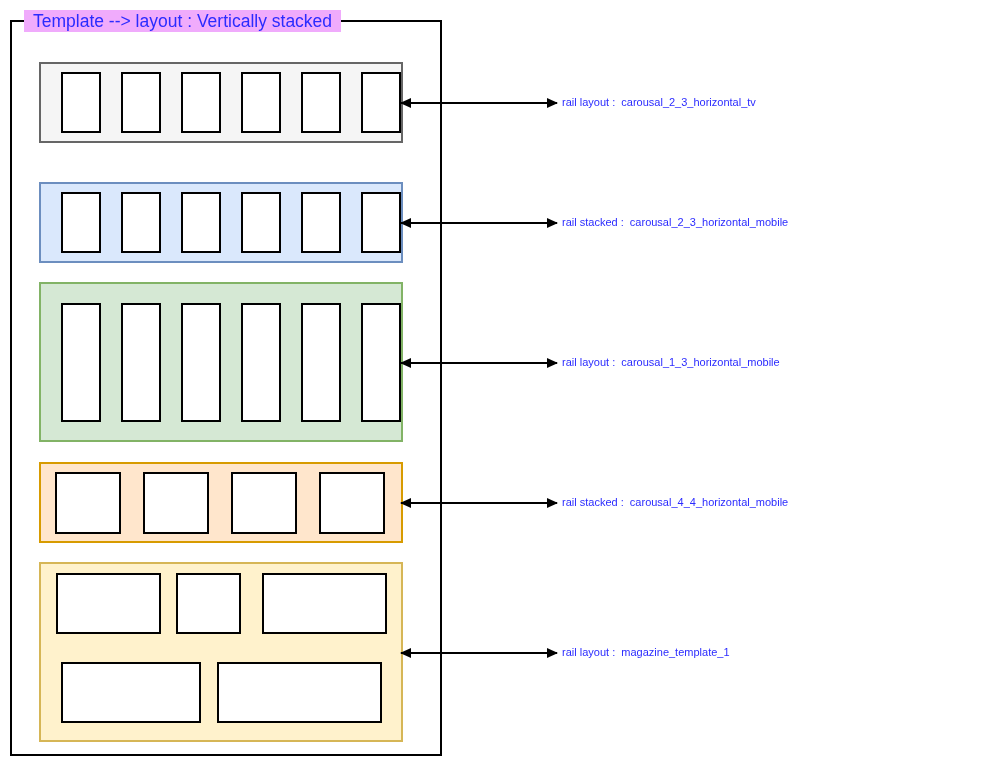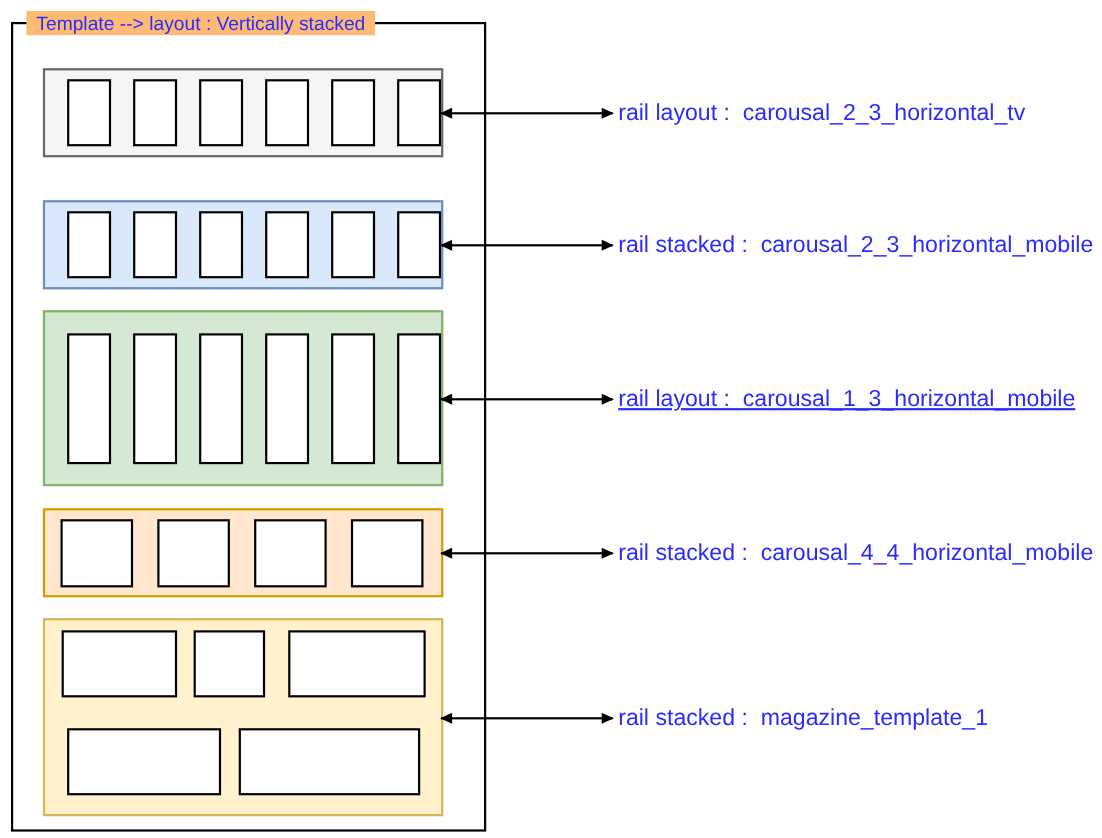--- a/index.html
+++ b/index.html
@@ -13,21 +13,21 @@
     width:1002px;height:762px;position:relative;background:#fff;
     font-family:"Liberation Sans", sans-serif;overflow:hidden;
   }
 
   
   .frame{
     position:absolute;left:10px;top:20px;width:432px;height:736px;
     border:2px solid var(--line);box-sizing:border-box;
   }
   .frame-title{
-    position:absolute;left:12px;top:-12px;background:#fdba74;padding:0 9px;
+    position:absolute;left:12px;top:-12px;background:#f0abfc;padding:0 9px;
     font-size:17.5px;line-height:22px;white-space:nowrap;color:var(--blue);
   }
 
   
   .rail{
     position:absolute;left:39px;width:364px;box-sizing:border-box;
     border:2px solid;display:flex;align-items:center;
   }
   .rail-1{top:62px;height:81px;}
   .rail-2{top:182px;height:81px;}
@@ -67,25 +67,25 @@
   }
   .arrow::after{
     content:"";position:absolute;right:-1px;top:-4px;width:0;height:0;
     border-top:5px solid transparent;border-bottom:5px solid transparent;
     border-left:11px solid var(--line);
   }
 
   
   .rail-label{
     position:absolute;left:562px;color:var(--blue);
-    font-size:21px;line-height:21px;white-space:pre;
+    font-size:11px;line-height:21px;white-space:pre;
   }
   .lbl-1{top:92px;}
   .lbl-2{top:212px;}
-  .lbl-3{top:352px;text-decoration:underline;}
+  .lbl-3{top:352px;}
   .lbl-4{top:492px;}
   .lbl-5{top:642px;}
 </style>
 </head>
 <body>
 
 <div class="canvas">
 
   <div class="frame">
     <span class="frame-title">Template --&gt; layout : Vertically stacked</span>
@@ -140,15 +140,15 @@
   <div class="arrow ar-1"></div>
   <div class="arrow ar-2"></div>
   <div class="arrow ar-3"></div>
   <div class="arrow ar-4"></div>
   <div class="arrow ar-5"></div>
 
   <div class="rail-label lbl-1">rail layout :  carousal_2_3_horizontal_tv</div>
   <div class="rail-label lbl-2">rail stacked :  carousal_2_3_horizontal_mobile</div>
   <div class="rail-label lbl-3">rail layout :  carousal_1_3_horizontal_mobile</div>
   <div class="rail-label lbl-4">rail stacked :  carousal_4_4_horizontal_mobile</div>
-  <div class="rail-label lbl-5">rail stacked :  magazine_template_1</div>
+  <div class="rail-label lbl-5">rail layout :  magazine_template_1</div>
 
 </div>
 
 </body></html>

